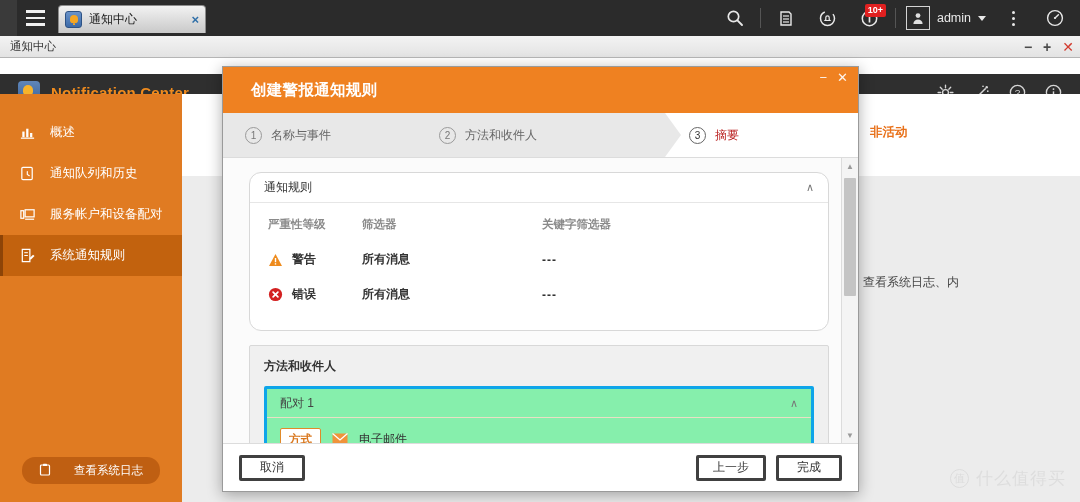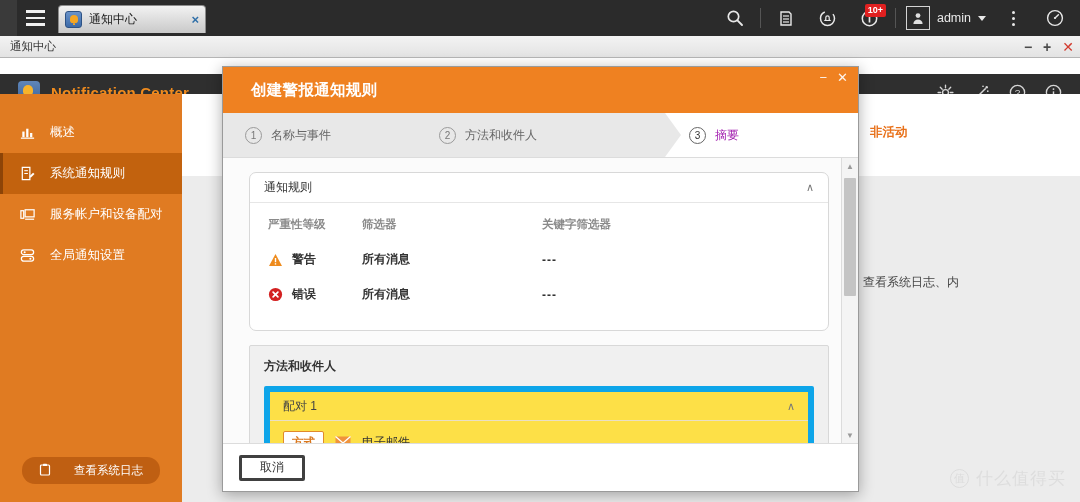--- a/index.html
+++ b/index.html
@@ -156,34 +156,34 @@
   .step .num {
     width:17px;height:17px;border-radius:50%;border:1px solid #9a9a9a;
     display:flex;align-items:center;justify-content:center;font-size:10px;color:#777; flex:0 0 auto;
   }
   .step.s1 { padding-left:22px; width:216px; }
   .step.s2 { width:226px; }
   .step.s3 {
     flex:1; background:#fff; padding-left:24px;
   }
   .step.s3 .num { border-color:#666; color:#333; }
-  .step.s3 .lbl { color:#a21caf; }
+  .step.s3 .lbl { color:#b91c1c; }
   .step-arrow {
     position:absolute; left:442px; top:0; width:0;height:0;
     border-top:22px solid transparent; border-bottom:22px solid transparent;
     border-left:16px solid #e8e8e8; z-index:3; pointer-events:none;
   }
 
   .modal-body {
     flex:1; background:#fbfbfb; position:relative; overflow:hidden;
     border-top:1px solid #dcdcdc;
   }
   .body-inner { position:absolute; left:0; top:0; right:17px; padding:14px 12px 0 26px; }
 
-  .panel { background:#fff; border:1px solid #d8d8d8; border-radius:7px; margin-bottom:14px; }
+  .panel { background:#fff; border:1px solid #d8d8d8; border-radius:12px; margin-bottom:14px; }
   .panel-head {
     height:30px; display:flex; align-items:center; justify-content:space-between;
     padding:0 14px; border-bottom:1px solid #e6e6e6; font-size:12px; color:#333; cursor:pointer;
   }
   .chev { font-size:11px; color:#777; }
 
   table.rules { width:100%; border-collapse:collapse; }
   table.rules th {
     text-align:left; font-weight:bold; font-size:11.5px; color:#8a8a8a;
     padding:14px 0 10px 0;
@@ -191,21 +191,21 @@
   table.rules td { font-size:12px; color:#333; padding:9px 0; font-weight:bold; vertical-align:middle; }
   table.rules th:nth-child(1), table.rules td:nth-child(1) { width:112px; padding-left:18px; }
   table.rules th:nth-child(2), table.rules td:nth-child(2) { width:180px; }
   .sev { display:flex; align-items:center; gap:9px; }
   .ic-warn { width:15px;height:14px; flex:0 0 auto; }
   .ic-err { width:15px;height:15px; flex:0 0 auto; }
   .dashes { color:#b0b0b0; font-weight:normal; letter-spacing:1px; }
 
   .panel2 { background:#f0f0f0; border:1px solid #d8d8d8; border-radius:2px; padding:12px 14px 14px 14px; }
   .panel2-title { font-size:12px; color:#333; font-weight:bold; margin-bottom:11px; }
-  .pairbox { background:#fde047; border:6px solid #0ea5e9; border-radius:2px; }
+  .pairbox { background:#86efac; border:3px solid #0ea5e9; border-radius:2px; }
   .pair-head {
     height:29px; display:flex;align-items:center;justify-content:space-between;
     padding:0 13px; border-bottom:1px solid #eadfc4; font-size:12px;color:#444; cursor:pointer;
   }
   .pair-row { display:flex; align-items:center; gap:11px; padding:10px 13px 12px 13px; }
   .tag-way {
     border:1px solid #e08a2a; color:#d9761b; font-size:11.5px; font-weight:bold;
     padding:3px 8px; border-radius:2px; background:#fff;
   }
   .pair-val { font-size:12px; color:#333; }
@@ -387,55 +387,53 @@
           <svg width="17" height="17" viewBox="0 0 18 18">
               <path d="M2 15h14" stroke="#fff" stroke-width="1.3"></path>
               <rect x="3.5" y="8" width="2.4" height="6" fill="#fff"></rect>
               <rect x="7.6" y="5" width="2.4" height="9" fill="#fff"></rect>
               <rect x="11.7" y="9.5" width="2.4" height="4.5" fill="#fff"></rect>
             </svg>
         </span>
         <span>概述</span>
       </div>
 
+      <div class="navitem">
+        <span class="navicon">
+          <svg width="17" height="17" viewBox="0 0 18 18">
+              <rect x="3" y="2.5" width="11" height="13" rx="1.2" fill="none" stroke="#fff" stroke-width="1.3"></rect>
+              <path d="M8.8 7v3l2.1 1.4" fill="none" stroke="#fff" stroke-width="1.2" stroke-linecap="round"></path>
+            </svg>
+        </span>
+        <span>通知队列和历史</span>
+      </div>
+
+      <div class="navitem">
+        <span class="navicon">
+          <svg width="17" height="17" viewBox="0 0 18 18">
+              <rect x="2" y="5" width="3" height="8" fill="none" stroke="#fff" stroke-width="1.3"></rect>
+              <rect x="6.5" y="4" width="9.5" height="7.5" fill="none" stroke="#fff" stroke-width="1.3"></rect>
+              <line x1="6.5" y1="14" x2="16" y2="14" stroke="#fff" stroke-width="1.3"></line>
+            </svg>
+        </span>
+        <span>服务帐户和设备配对</span>
+      </div>
 
       <div class="navitem active">
         <span class="navicon">
           <svg width="17" height="17" viewBox="0 0 18 18">
               <path d="M3.5 2.5h8v13h-8z" fill="none" stroke="#fff" stroke-width="1.3"></path>
               <line x1="5.6" y1="6" x2="9.4" y2="6" stroke="#fff" stroke-width="1.1"></line>
               <line x1="5.6" y1="9" x2="9.4" y2="9" stroke="#fff" stroke-width="1.1"></line>
               <path d="M11.5 11.5l3.4-3.4 1.5 1.5-3.4 3.4-1.9.4z" fill="#fff"></path>
             </svg>
         </span>
         <span>系统通知规则</span>
       </div>
 
-      <div class="navitem">
-        <span class="navicon">
-          <svg width="17" height="17" viewBox="0 0 18 18">
-              <rect x="2" y="5" width="3" height="8" fill="none" stroke="#fff" stroke-width="1.3"></rect>
-              <rect x="6.5" y="4" width="9.5" height="7.5" fill="none" stroke="#fff" stroke-width="1.3"></rect>
-              <line x1="6.5" y1="14" x2="16" y2="14" stroke="#fff" stroke-width="1.3"></line>
-            </svg>
-        </span>
-        <span>服务帐户和设备配对</span>
-      </div>
-
-      <div class="navitem">
-        <span class="navicon">
-          <svg width="17" height="17" viewBox="0 0 18 18">
-              <rect x="2.5" y="3" width="13" height="5" rx="2.5" fill="none" stroke="#fff" stroke-width="1.3"></rect>
-              <rect x="2.5" y="10" width="13" height="5" rx="2.5" fill="none" stroke="#fff" stroke-width="1.3"></rect>
-              <circle cx="6" cy="5.5" r="1.1" fill="#fff"></circle>
-              <circle cx="12" cy="12.5" r="1.1" fill="#fff"></circle>
-            </svg>
-        </span>
-        <span>全局通知设置</span>
-      </div>
     </div>
 
     <div class="sidebtn-wrap">
       <div class="sidebtn">
         <span>
           <svg width="12" height="13" viewBox="0 0 12 13">
               <rect x="1.5" y="2" width="9" height="10" rx="1" fill="none" stroke="#fff" stroke-width="1.2"></rect>
               <rect x="4" y="0.7" width="4" height="2.3" rx=".6" fill="#fff"></rect>
             </svg>
         </span>
@@ -558,20 +556,24 @@
 
       <div class="vscroll">
         <div class="vs-arrow">▲</div>
         <div class="vs-thumb"></div>
         <div class="vs-arrow down">▼</div>
       </div>
     </div>
 
     <div class="modal-footer">
       <button class="btn">取消</button>
+      <div class="footer-right">
+        <button class="btn">上一步</button>
+        <button class="btn">完成</button>
+      </div>
     </div>
   </div>
 
   <div class="watermark">
     <span class="wm-circle">值</span>
     <span class="wm-text">什么值得买</span>
   </div>
 
 </div>
 

